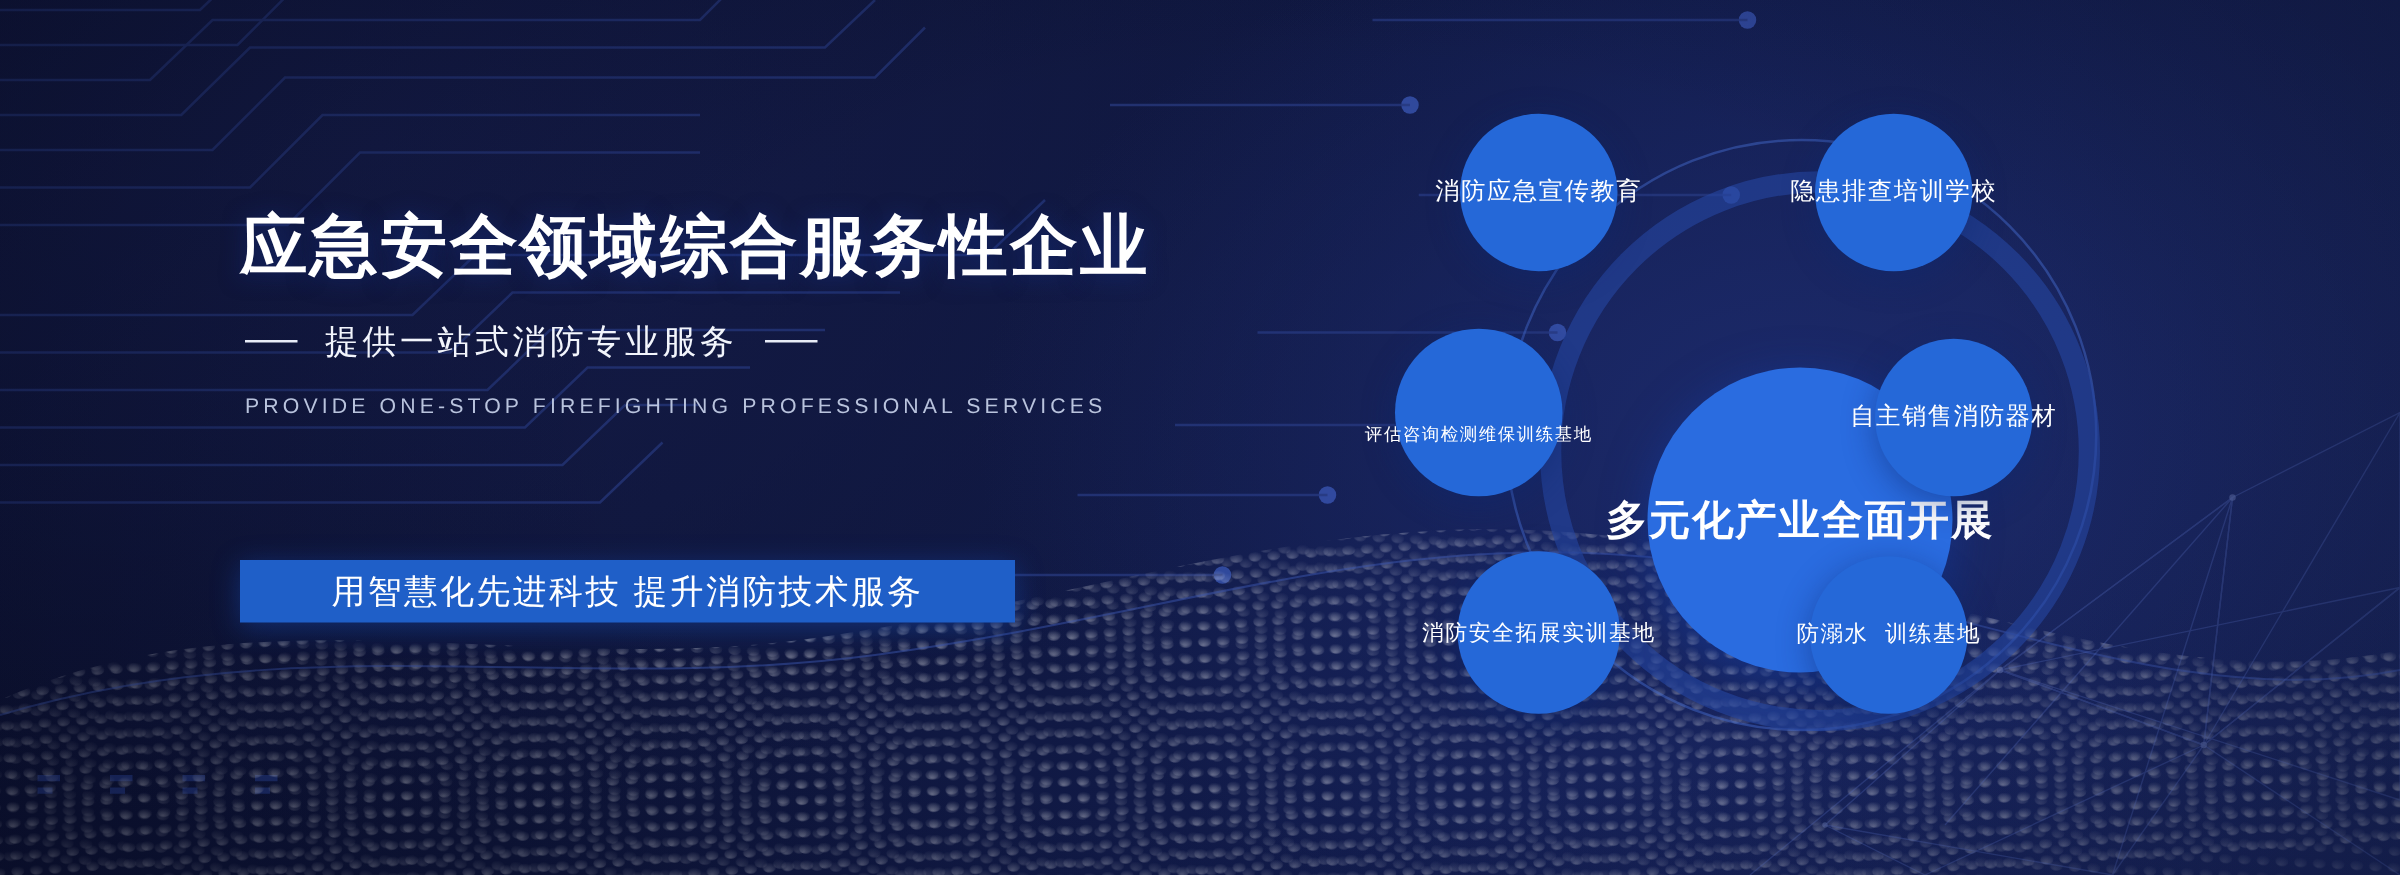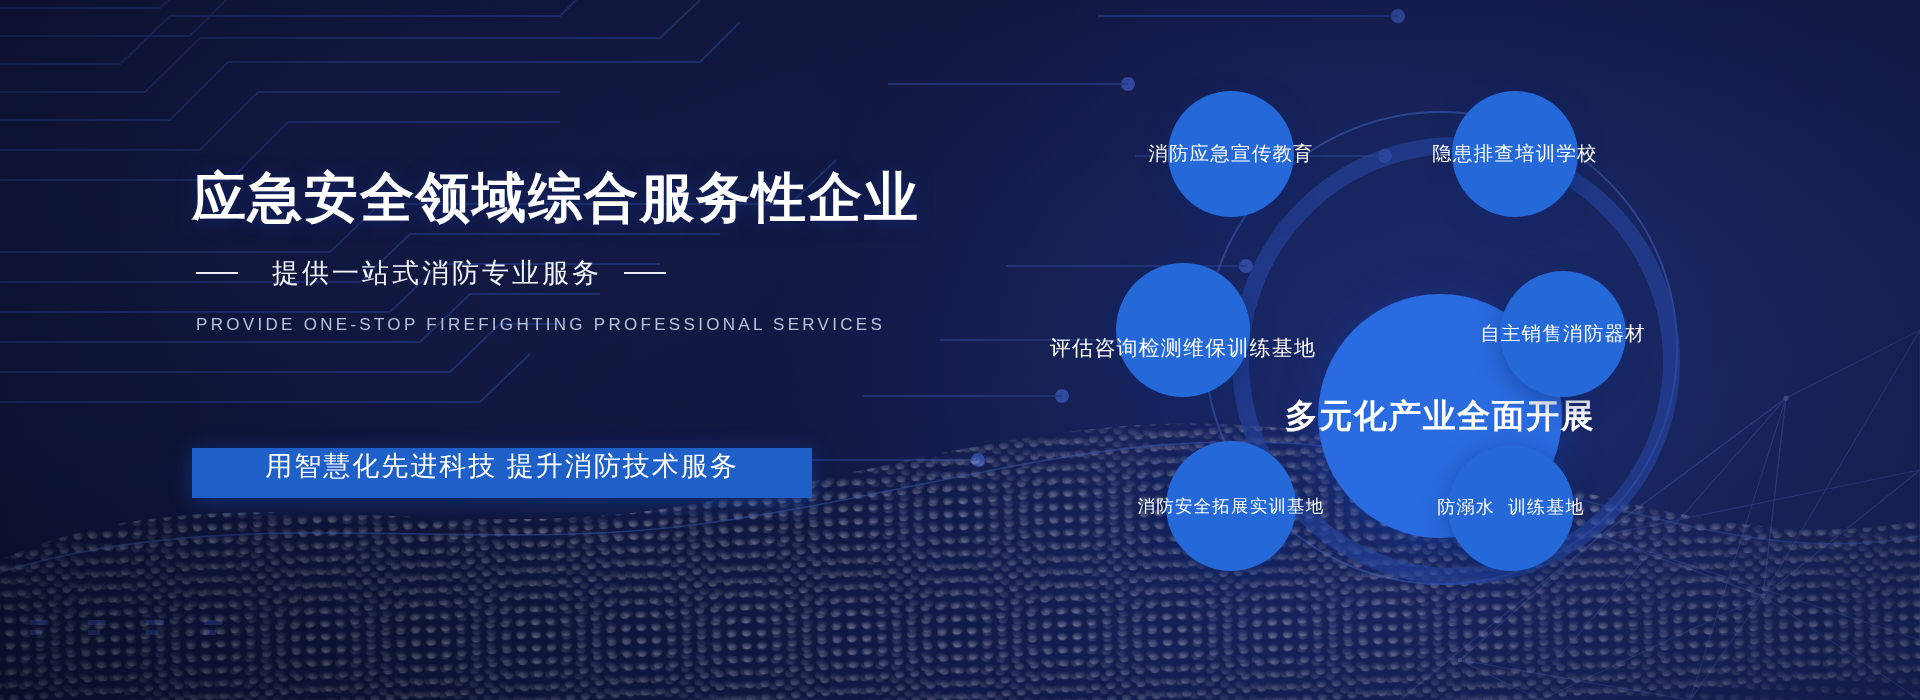--- a/index.html
+++ b/index.html
@@ -48,39 +48,38 @@
   .dash {
     width: 42px; height: 2px;
     background: #e8ecf7;
     flex: none;
   }
   .subline {
     font-size: 27px;
     letter-spacing: 3px;
     color: #f2f5fc;
     white-space: nowrap;
-    margin-left: 12px;
   }
   .eng-line {
     margin-top: 24px;
     margin-left: 4px;
     font-size: 17px;
     letter-spacing: 3.3px;
     color: #b9c3dd;
     white-space: nowrap;
   }
   .cta-button {
     position: absolute;
     left: 192px;
     top: 448px;
     width: 620px;
     height: 50px;
     background: #1f5fc8;
     display: flex;
-    align-items: flex-start;
+    align-items: center;
     justify-content: center;
     box-shadow: 0 4px 22px rgba(25,80,190,.45);
   }
   .cta-button span {
     font-size: 27px;
     letter-spacing: 2px;
     color: #ffffff;
     white-space: nowrap;
   }
 
@@ -136,21 +135,21 @@
   .logo-mark { margin-bottom: 6px; }
 
   .b-tl { left: 68px;  top: 16px;  width: 126px; height: 126px; }
   .b-tr { left: 352px; top: 16px;  width: 126px; height: 126px; }
   .b-l  { left: 16px;  top: 188px; width: 134px; height: 134px; }
   .b-r  { left: 400px; top: 196px; width: 126px; height: 126px; }
   .b-bl { left: 66px;  top: 366px; width: 130px; height: 130px; }
   .b-br { left: 348px; top: 370px; width: 126px; height: 126px; gap: 13px; }
 
   .b-tl .ln, .b-tr .ln, .b-r .ln { font-size: 19.5px; }
-  .b-l .ln  { font-size: 21px; margin-top: 36px; }
+  .b-l .ln  { font-size: 14px; margin-top: 36px; }
   .b-bl .ln { font-size: 17.5px; }
   .b-br .ln { font-size: 18px; }
 </style>
 </head>
 <body>
 
 <div id="banner">
 
   <svg class="bg-layer bg-circuit" width="1920" height="700" viewBox="0 0 1920 700" fill="none">
     <g stroke="#2a3d86" stroke-width="2" fill="none" opacity="0.75">

